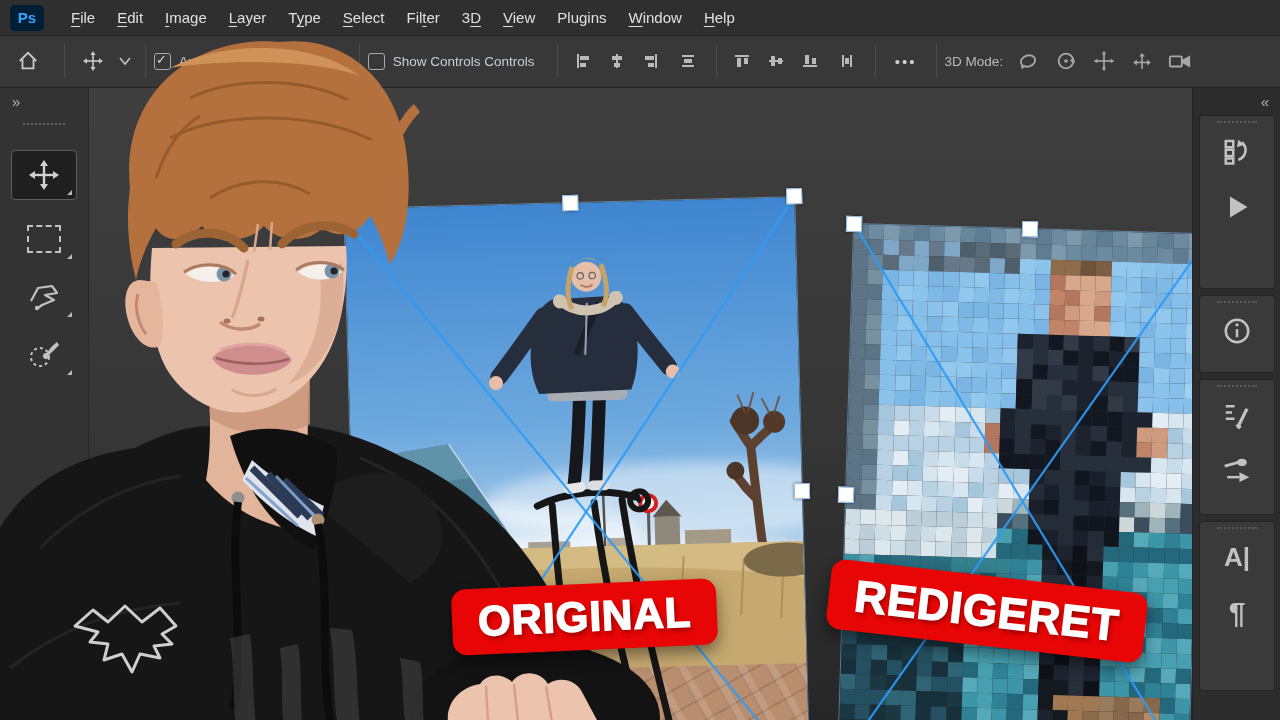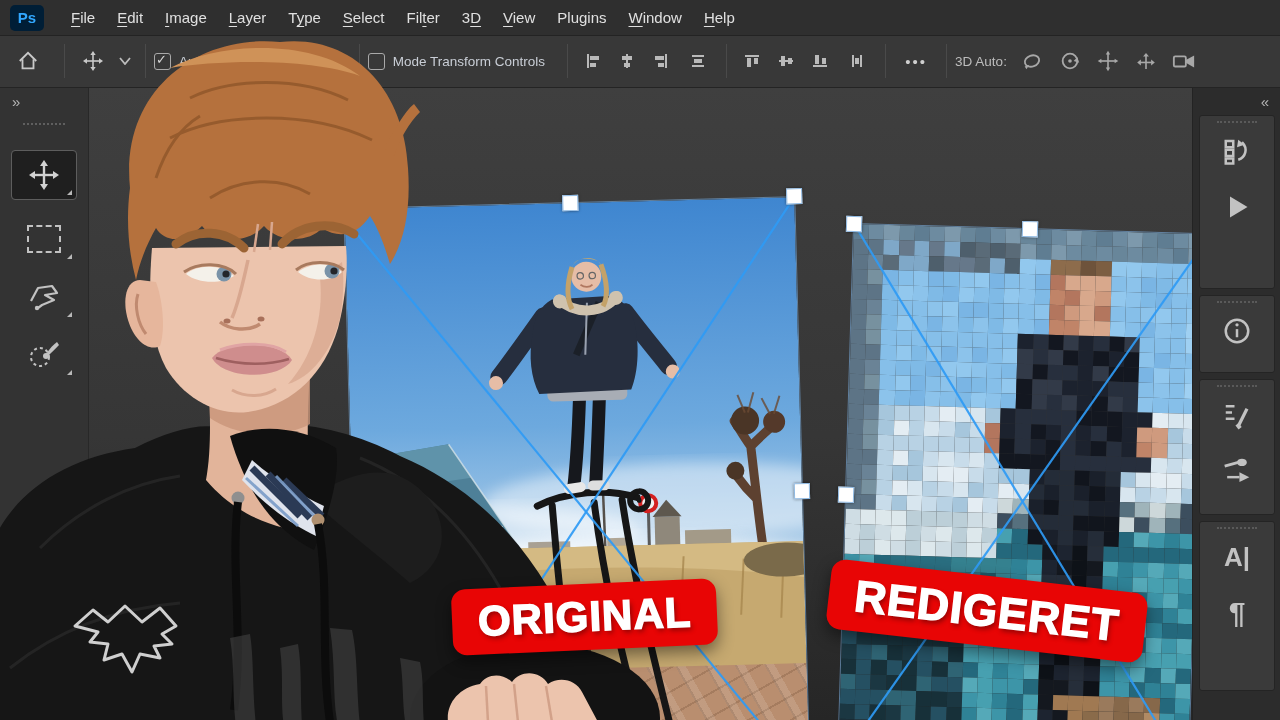--- a/index.html
+++ b/index.html
@@ -1226,21 +1226,21 @@
     <div class="cb checked"></div>
     <span class="ob-label">Auto</span>
     <div style="width:118px"></div>
     <div class="ob-ic" style="width:26px">
       <svg width="12" height="8" viewBox="0 0 12 8">
           <polyline points="1,1 6,7 11,1" fill="none" stroke="#bdbdbd" stroke-width="1.8"></polyline>
         </svg>
     </div>
     <div class="ob-sep"></div>
     <div class="cb"></div>
-    <span class="ob-label">Mode Transform Controls</span>
+    <span class="ob-label">Show Controls Controls</span>
     <div class="ob-sep" style="margin-left:22px"></div>
 
     <div class="ob-ic" style="width:34px">
       <svg width="18" height="18" viewBox="0 0 18 18" fill="#b9b9b9">
           <rect x="3" y="2" width="2" height="14"></rect>
           <rect x="6" y="4" width="9" height="4"></rect>
           <rect x="6" y="11" width="6" height="4"></rect>
         </svg>
       </div>
     <div class="ob-ic" style="width:34px">
@@ -1289,21 +1289,21 @@
     <div class="ob-ic" style="width:40px">
       <svg width="18" height="18" viewBox="0 0 18 18" fill="#b9b9b9">
           <rect x="4" y="3" width="2" height="12"></rect>
           <rect x="12" y="3" width="2" height="12"></rect>
           <rect x="7" y="6" width="4" height="6"></rect>
         </svg>
       </div>
     <div class="ob-sep"></div>
     <div class="ob-ic ellip" style="width:44px">•••</div>
     <div class="ob-sep"></div>
-    <span class="ob-label dim">3D Auto:</span>
+    <span class="ob-label dim">3D Mode:</span>
 
     <div class="ob-ic" style="width:38px;margin-left:6px">
       <svg width="22" height="22" viewBox="0 0 24 24" fill="none" stroke="#a8a8a8" stroke-width="2">
         <ellipse cx="12" cy="12" rx="8" ry="6" transform="rotate(-20 12 12)"></ellipse>
           <polygon points="4,18 9,16 6,21" fill="#a8a8a8" stroke="none"></polygon>
         </svg>
       </div>
     <div class="ob-ic" style="width:38px">
       <svg width="22" height="22" viewBox="0 0 24 24" fill="none" stroke="#a8a8a8" stroke-width="2">
         <circle cx="12" cy="12" r="8"></circle>

